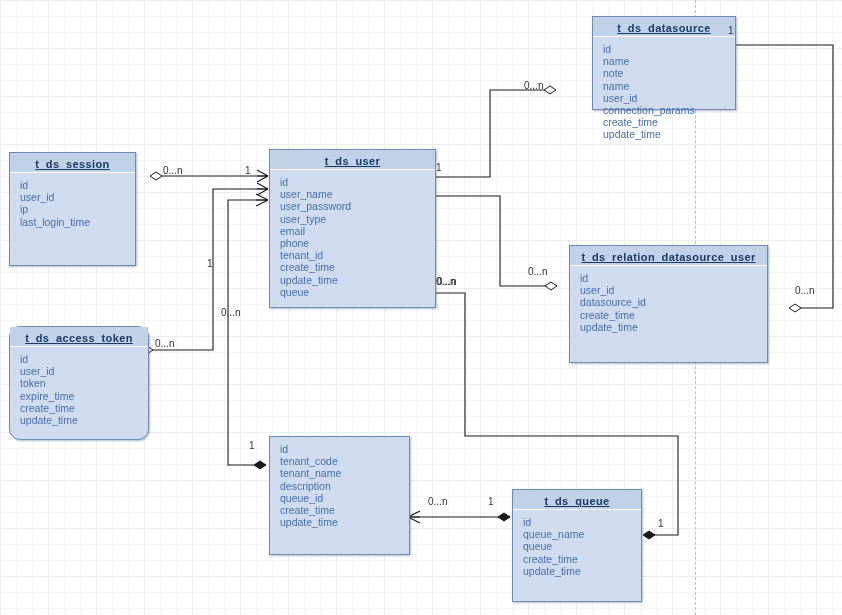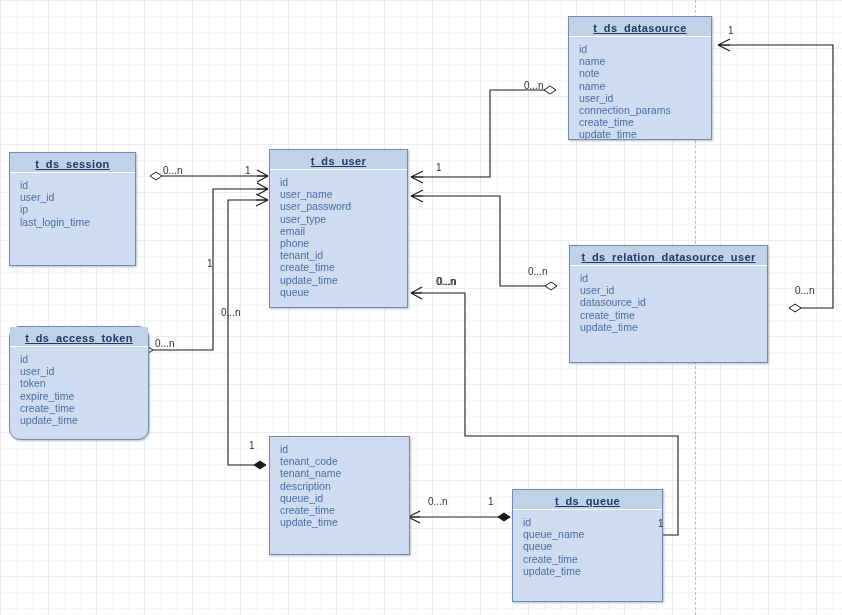--- a/index.html
+++ b/index.html
@@ -111,21 +111,21 @@
 
       <path d="M268,200 L228,200 L228,465 L266,465" marker-start="url(#crowfootL)" marker-end="url(#diamond-filled)"></path>
 
       <path d="M408,517 L510,517" marker-start="url(#crowfootL)" marker-end="url(#diamond-filled)"></path>
 
       <path d="M655,535 L678,535 L678,436 L465,436 L465,293 L411,293" marker-start="url(#diamond-filled)" marker-end="url(#crowfoot)"></path>
     </g>
   </svg>
 
   <div id="entity-host">
-      <div class="entity" style="left: 568px; top: 16px; width: 144px; height: 124px;">
+      <div class="entity" style="left: 592px; top: 16px; width: 144px; height: 94px;">
     <div class="entity-header">
       <span class="entity-title">t_ds_datasource</span>
     </div>
     <div class="entity-body">
           <div class="attr">id</div>
           <div class="attr">name</div>
           <div class="attr">note</div>
           <div class="attr">name</div>
           <div class="attr">user_id</div>
           <div class="attr">connection_params</div>
@@ -137,21 +137,21 @@
     <div class="entity-header">
       <span class="entity-title">t_ds_session</span>
     </div>
     <div class="entity-body">
           <div class="attr">id</div>
           <div class="attr">user_id</div>
           <div class="attr">ip</div>
           <div class="attr">last_login_time</div>
         </div>
   </div>
-      <div class="entity" style="left: 269px; top: 149px; width: 139px; height: 159px;">
+      <div class="entity" style="left: 269px; top: 149px; width: 167px; height: 159px;">
     <div class="entity-header">
       <span class="entity-title">t_ds_user</span>
     </div>
     <div class="entity-body">
           <div class="attr">id</div>
           <div class="attr">user_name</div>
           <div class="attr">user_password</div>
           <div class="attr">user_type</div>
           <div class="attr">email</div>
           <div class="attr">phone</div>
@@ -190,21 +190,21 @@
     <div class="entity-body">
           <div class="attr">id</div>
           <div class="attr">tenant_code</div>
           <div class="attr">tenant_name</div>
           <div class="attr">description</div>
           <div class="attr">queue_id</div>
           <div class="attr">create_time</div>
           <div class="attr">update_time</div>
         </div>
   </div>
-      <div class="entity" style="left: 512px; top: 489px; width: 151px; height: 113px;">
+      <div class="entity" style="left: 512px; top: 489px; width: 130px; height: 113px;">
     <div class="entity-header">
       <span class="entity-title">t_ds_queue</span>
     </div>
     <div class="entity-body">
           <div class="attr">id</div>
           <div class="attr">queue_name</div>
           <div class="attr">queue</div>
           <div class="attr">create_time</div>
           <div class="attr">update_time</div>
         </div>

